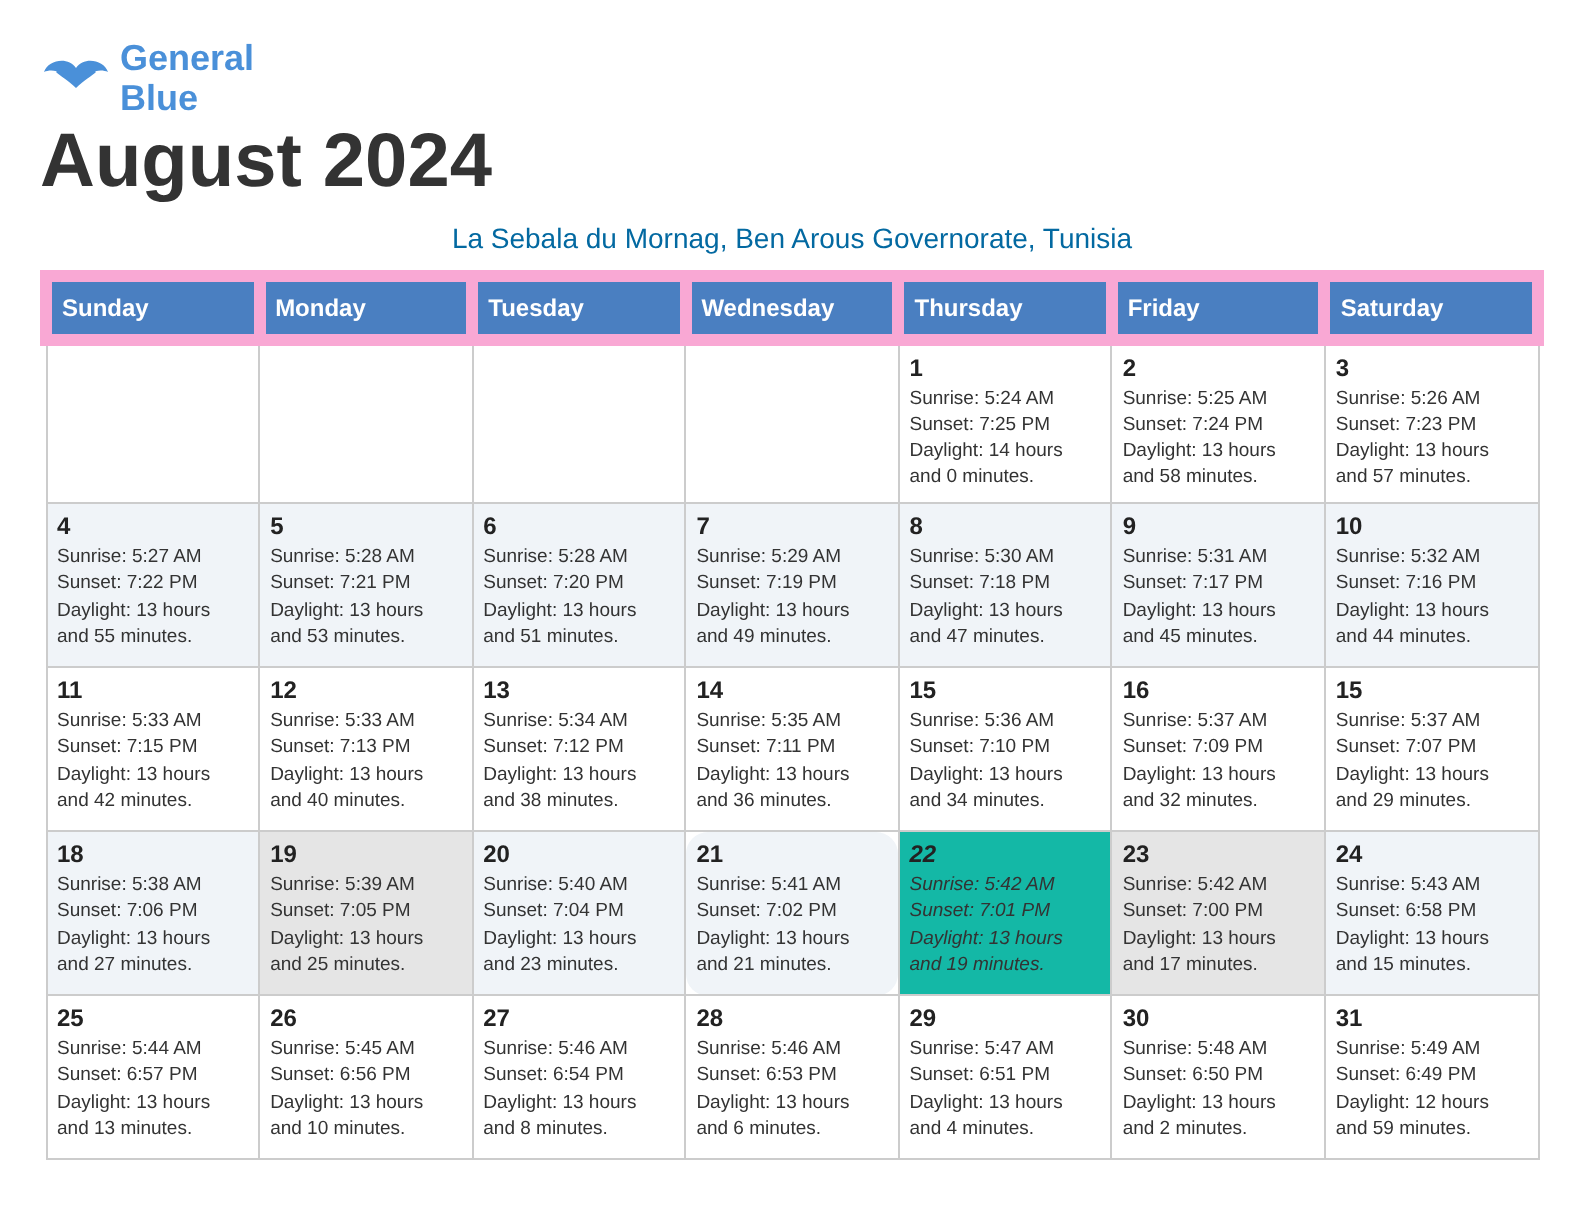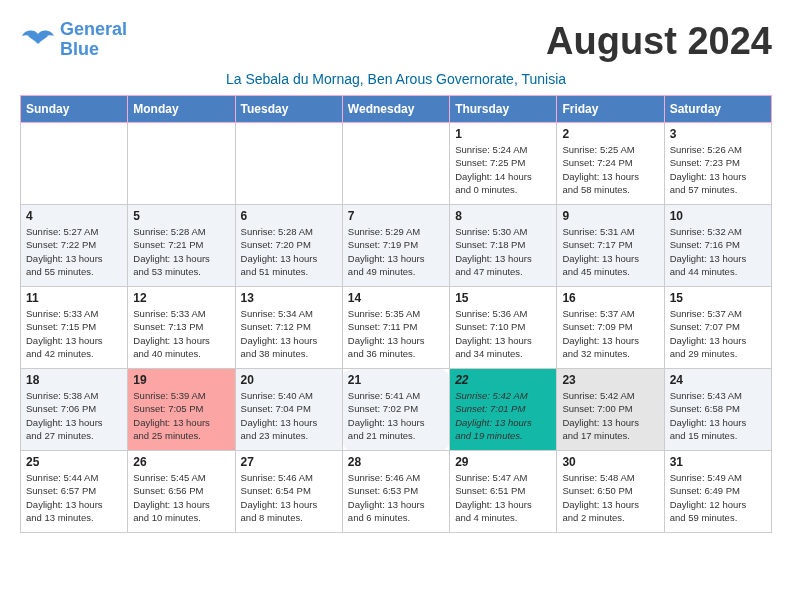--- a/index.html
+++ b/index.html
@@ -8,20 +8,21 @@
       background: #fff;
       width: 792px;
       min-height: 612px;
       padding: 20px;
     }
     .header {
       display: flex;
       justify-content: space-between;
       align-items: flex-start;
       margin-bottom: 8px;
+      flex-direction: column;
     }
     .logo {
       display: flex;
       align-items: center;
       gap: 4px;
     }
     .logo-text {
       font-size: 18px;
       font-weight: bold;
       color: #333;
@@ -51,21 +52,21 @@
       width: 100%;
       border-collapse: collapse;
       font-size: 11px;
     }
     th {
       background-color: #4a7fc1;
       color: #fff;
       text-align: left;
       padding: 6px 5px;
       font-size: 12px;
-      border: 1px solid #f9a8d4;
+      border: 6px solid #f9a8d4;
     }
     td {
       border: 1px solid #ccc;
       vertical-align: top;
       padding: 4px 5px;
       width: calc(100% / 7);
       min-height: 80px;
       height: 82px;
     }
     .day-number {
@@ -187,21 +188,21 @@
         <td>
           <div class="day-number">15</div>
           <div class="day-info">Sunrise: 5:37 AM<br>Sunset: 7:07 PM<br>Daylight: 13 hours<br>and 29 minutes.</div>
         </td>
       </tr>
       <tr>
         <td style="background: rgb(240, 244, 248); margin-left: 16px;">
           <div class="day-number">18</div>
           <div class="day-info">Sunrise: 5:38 AM<br>Sunset: 7:06 PM<br>Daylight: 13 hours<br>and 27 minutes.</div>
         </td>
-        <td style="background: #fca5a5;">
+        <td style="background: #e5e5e5;">
           <div class="day-number">19</div>
           <div class="day-info">Sunrise: 5:39 AM<br>Sunset: 7:05 PM<br>Daylight: 13 hours<br>and 25 minutes.</div>
         </td>
         <td style="background: rgb(240, 244, 248);">
           <div class="day-number">20</div>
           <div class="day-info">Sunrise: 5:40 AM<br>Sunset: 7:04 PM<br>Daylight: 13 hours<br>and 23 minutes.</div>
         </td>
         <td style="background: rgb(240, 244, 248); border-radius: 11px;">
           <div class="day-number">21</div>
           <div class="day-info">Sunrise: 5:41 AM<br>Sunset: 7:02 PM<br>Daylight: 13 hours<br>and 21 minutes.</div>

